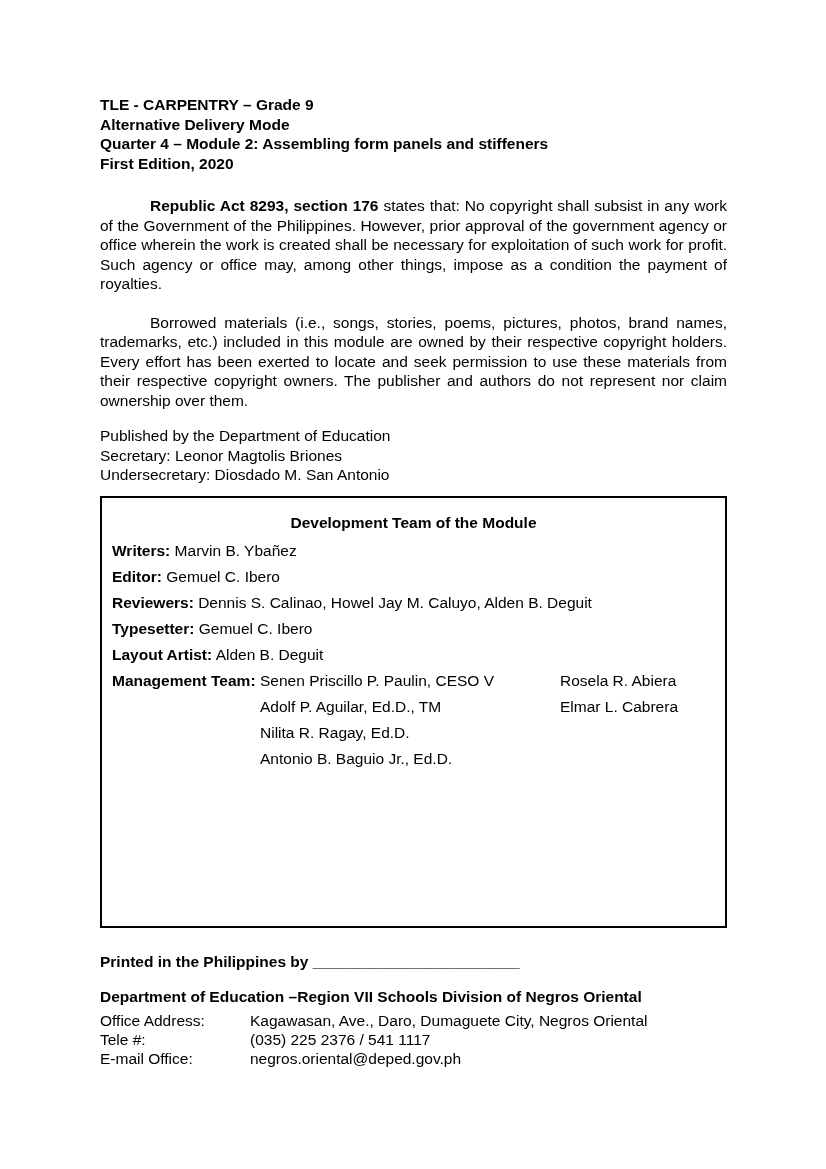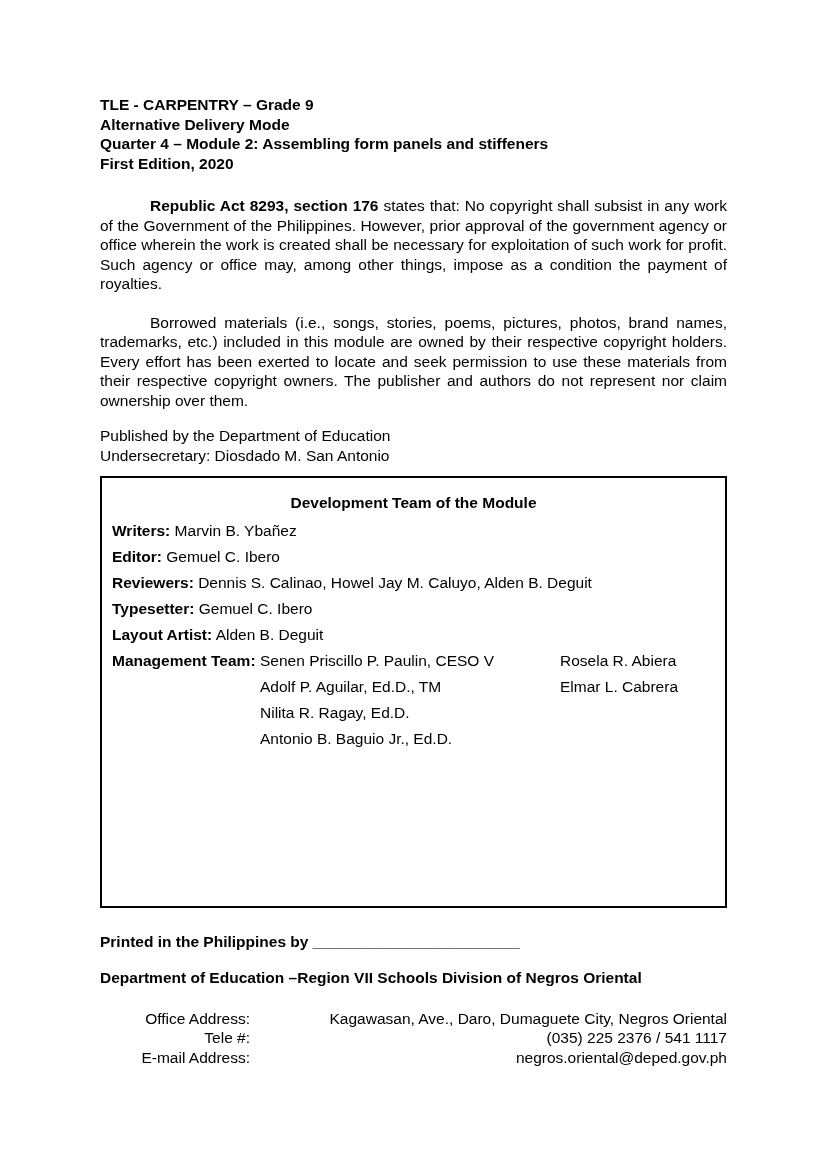--- a/index.html
+++ b/index.html
@@ -61,21 +61,21 @@
   .mgmt-row > span { white-space: nowrap; }
 
   .printed-line {
     margin-top: 24px;
     font-weight: bold;
   }
   .division-line {
     margin-top: 16px;
     font-weight: bold;
   }
-  .contact-block { margin-top: 22px; text-align: right; }
+  .contact-block { margin-top: 4px; }
   .contact-row {
     display: grid;
     grid-template-columns: 150px auto;
     line-height: 19.3px;
   }
 
   .watermark {
     position: absolute;
     left: 0;
     right: 0;
@@ -97,20 +97,21 @@
     <div>Quarter 4 – Module 2: Assembling form panels and stiffeners</div>
     <div>First Edition, 2020</div>
   </div>
 
   <p class="para para-copyright"><span class="bold">Republic Act 8293, section 176</span><span> states that: No copyright shall subsist in any work of the Government of the Philippines. However, prior approval of the government agency or office wherein the work is created shall be necessary for exploitation of such work for profit. Such agency or office may, among other things, impose as a condition the payment of royalties.</span></p>
 
   <p class="para para-borrowed">Borrowed materials (i.e., songs, stories, poems, pictures, photos, brand names, trademarks, etc.) included in this module are owned by their respective copyright holders. Every effort has been exerted to locate and seek permission to use these materials from their respective copyright owners. The publisher and authors do not represent nor claim ownership over them.</p>
 
   <div class="publisher-block">
     <div>Published by the Department of Education</div>
+    <div>Secretary: Leonor Magtolis Briones</div>
     <div>Undersecretary: Diosdado M. San Antonio</div>
   </div>
 
   <div class="dev-box">
     <div class="dev-box-title">Development Team of the Module</div>
 
     <div class="team-row"><span class="bold">Writers:</span> <span>Marvin B. Ybañez</span></div>
     <div class="team-row"><span class="bold">Editor:</span> <span>Gemuel C. Ibero</span></div>
     <div class="team-row"><span class="bold">Reviewers:</span> <span>Dennis S. Calinao, Howel Jay M. Caluyo, Alden B. Deguit</span></div>
     <div class="team-row"><span class="bold">Typesetter:</span> <span>Gemuel C. Ibero</span></div>
@@ -145,20 +146,20 @@
   <div class="contact-block">
     <div class="contact-row">
       <span>Office Address:</span>
       <span>Kagawasan, Ave., Daro, Dumaguete City, Negros Oriental</span>
     </div>
     <div class="contact-row">
       <span>Tele #:</span>
       <span>(035) 225 2376 / 541 1117</span>
     </div>
     <div class="contact-row">
-      <span>E-mail Address:</span>
+      <span>E-mail Office:</span>
       <span>negros.oriental@deped.gov.ph</span>
     </div>
   </div>
 
 </div>
 
 <div class="watermark">www.modyul.online</div>
 
 </body></html>

